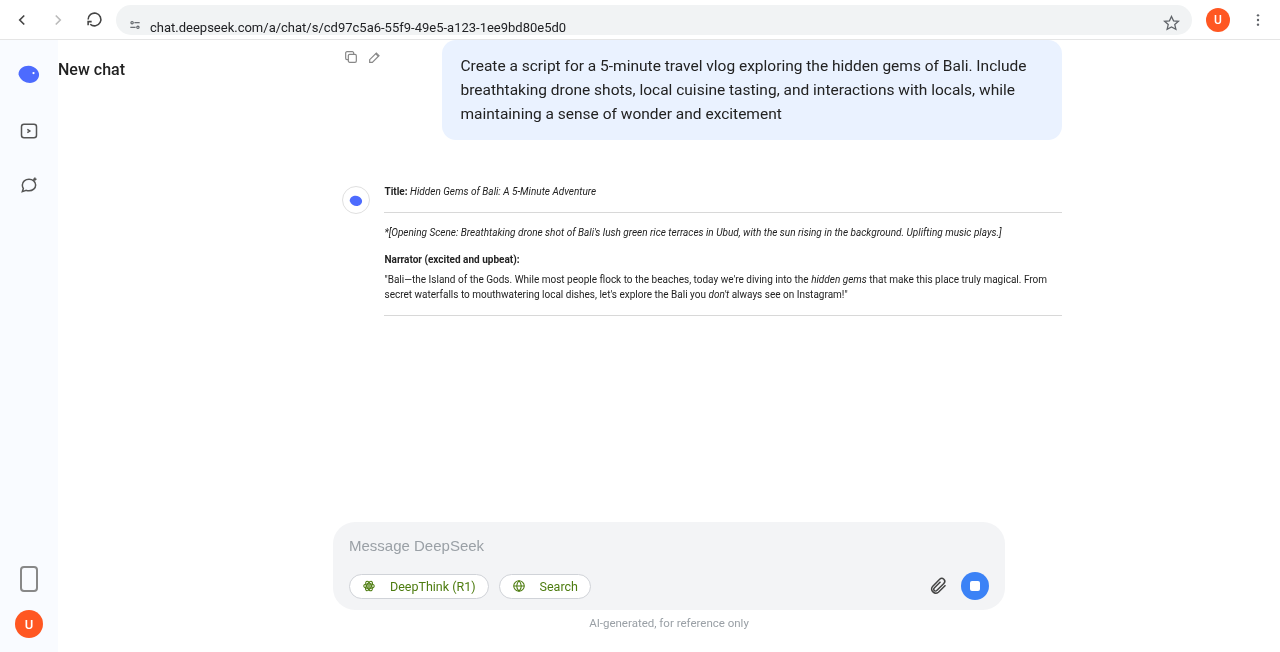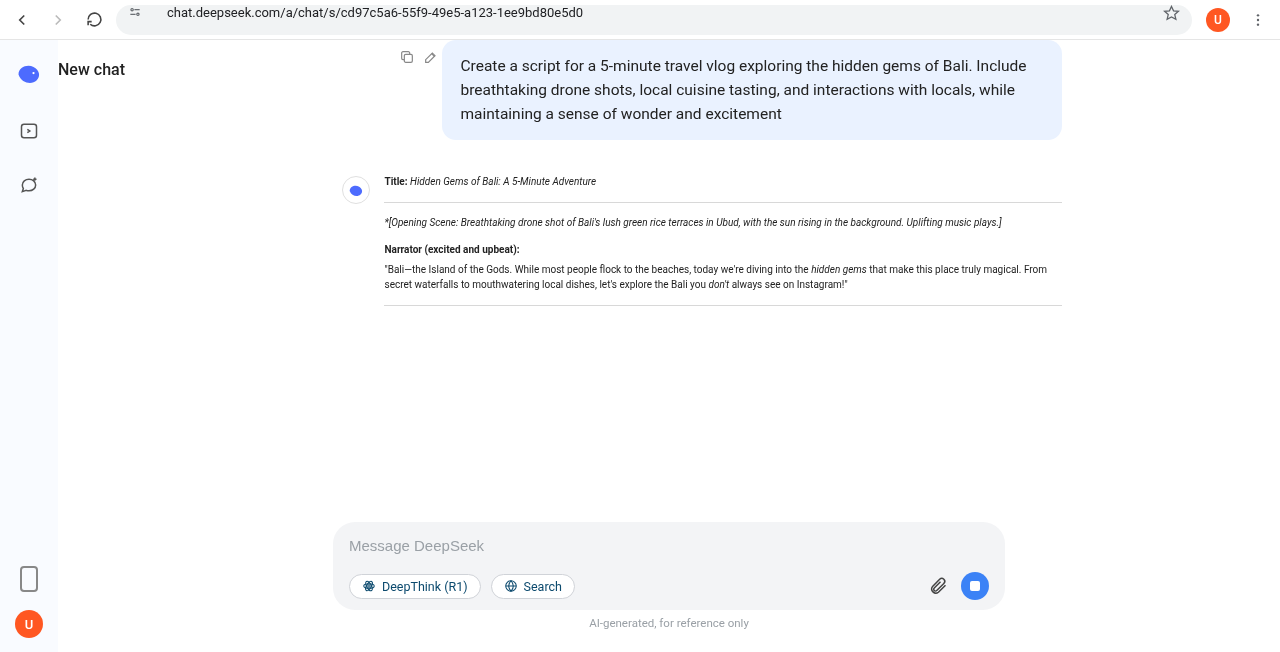--- a/index.html
+++ b/index.html
@@ -2,21 +2,21 @@
 <html><head>
 <meta charset="utf-8">
 <style>
   * { box-sizing: border-box; margin: 0; padding: 0; }
   body { font-family: -apple-system, BlinkMacSystemFont, "Segoe UI", Roboto, sans-serif; background: #fff; width: 1280px; height: 652px; overflow: hidden; }
 
   
   .browser-bar { height: 40px; display: flex; align-items: center; padding: 0 8px; gap: 8px; border-bottom: 1px solid #e5e5e5; }
   .nav-btn { width: 28px; height: 28px; display: flex; align-items: center; justify-content: center; border-radius: 50%; cursor: pointer; color: #444; }
   .nav-btn.disabled { color: #bbb; }
-  .url-bar { flex: 1; height: 30px; background: #f1f3f4; border-radius: 15px; display: flex; align-items: flex-start; padding: 0 12px; gap: 25px; font-size: 13px; color: #202124; }
+  .url-bar { flex: 1; height: 30px; background: #f1f3f4; border-radius: 15px; display: flex; align-items: flex-end; padding: 0 12px; gap: 8px; font-size: 13px; color: #202124; }
   .url-icon { color: #5f6368; font-size: 12px; }
   .star-btn { margin-left: auto; color: #5f6368; }
   .profile-badge { width: 24px; height: 24px; border-radius: 50%; background: #ff5722; color: #fff; display: flex; align-items: center; justify-content: center; font-size: 12px; font-weight: 500; margin: 0 6px; }
   .menu-dots { width: 28px; display: flex; align-items: center; justify-content: center; color: #5f6368; cursor: pointer; }
 
   
   .app { display: flex; height: 612px; }
   .sidebar { width: 58px; background: #f9fbff; display: flex; flex-direction: column; align-items: center; padding-top: 18px; gap: 32px; }
   .logo { width: 30px; height: 30px; display:flex; align-items:center; justify-content:center; }
   .sidebar-icon { width: 22px; height: 22px; color: #555; cursor: pointer; display:flex; align-items:center; justify-content:center; }
@@ -24,21 +24,21 @@
   .sidebar-bottom { display:flex; flex-direction:column; align-items:center; gap:18px; padding-bottom:14px; }
   .mobile-icon { width:18px; height:26px; border:2px solid #888; border-radius:4px; position:relative; }
   .user-badge { width: 28px; height: 28px; border-radius: 50%; background: #ff5722; color: #fff; display: flex; align-items: center; justify-content: center; font-size: 13px; font-weight: 500; }
 
   .main { flex: 1; display: flex; flex-direction: row; position: relative; }
   .header { height: 58px; display: flex; align-items: center; justify-content: center; font-size: 16px; font-weight: 500; color: #222; }
 
   .chat-scroll { flex: 1; overflow-y: auto; padding: 0 0 20px 0; }
   .chat-inner { max-width: 720px; margin: 0 auto; position: relative; }
 
-  .user-row { display:flex; justify-content:flex-end; gap:2px; margin-bottom: 34px; }
+  .user-row { display:flex; justify-content:space-between; gap:2px; margin-bottom: 44px; }
   .user-actions { display:flex; align-items:flex-start; gap:6px; padding-top:8px; color:#888; }
   .small-icon { width:18px; height:18px; cursor:pointer; display:flex; align-items:center; justify-content:center; }
   .user-bubble { background: #eaf2ff; border-radius: 14px; padding: 14px 18px; font-size: 15.5px; line-height: 1.55; color: #222; max-width: 620px; }
 
   .assistant-row { display:flex; gap:14px; }
   .assistant-avatar { width:28px; height:28px; border-radius:50%; border:1px solid #e0e0e0; display:flex; align-items:center; justify-content:center; flex-shrink:0; margin-top:2px; }
   .assistant-content { flex:1; font-size:10px; line-height:1.55; color:#222; }
   .assistant-content hr { border:none; border-top:1px solid #d8d8d8; margin:12px 0; }
   .assistant-content .title-line { margin-bottom:4px; }
   .assistant-content .title-line strong { font-weight:700; }
@@ -47,21 +47,21 @@
   .narr-label { font-weight:700; margin-bottom:4px; }
   .narr-text { margin-bottom:4px; }
   .narr-text em { font-style:italic;text-align:center; }
 
   
   .input-wrap { position:absolute; left:50%; transform:translateX(-50%); bottom:22px; width:672px; }
   .input-box { background:#f3f4f6; border-radius:22px; padding:14px 16px 10px; }
   .input-field { width:100%; border:none; background:transparent; font-size:15px; color:#222; outline:none; padding-bottom:18px; }
   .input-field::placeholder { color:#9aa0a6; }
   .input-bottom { display:flex; align-items:center; gap:10px; }
-  .pill { display:flex; align-items:center; gap:6px; border:1px solid #d0d3d8; background:#fff; border-radius:16px; padding:4px 12px; font-size:12.5px; color:#0c4a6e; cursor:pointer; }
+  .pill { display:flex; align-items:center; gap:14px; border:1px solid #d0d3d8; background:#fff; border-radius:16px; padding:4px 12px; font-size:12.5px; color:#4d7c0f; cursor:pointer; }
   .pill svg { width:14px; height:14px; }
   .input-spacer { flex:1; }
   .attach-btn { width:26px; height:26px; display:flex; align-items:center; justify-content:center; color:#444; cursor:pointer; }
   .send-btn { width:28px; height:28px; border-radius:50%; background:#3b82f6; display:flex; align-items:center; justify-content:center; cursor:pointer; }
   .send-btn .stop { width:10px; height:10px; background:#fff; border-radius:2px; }
   .disclaimer { text-align:center; font-size:11.5px; color:#9aa0a6; margin-top:6px; }
 </style>
 </head>
 <body>
 

